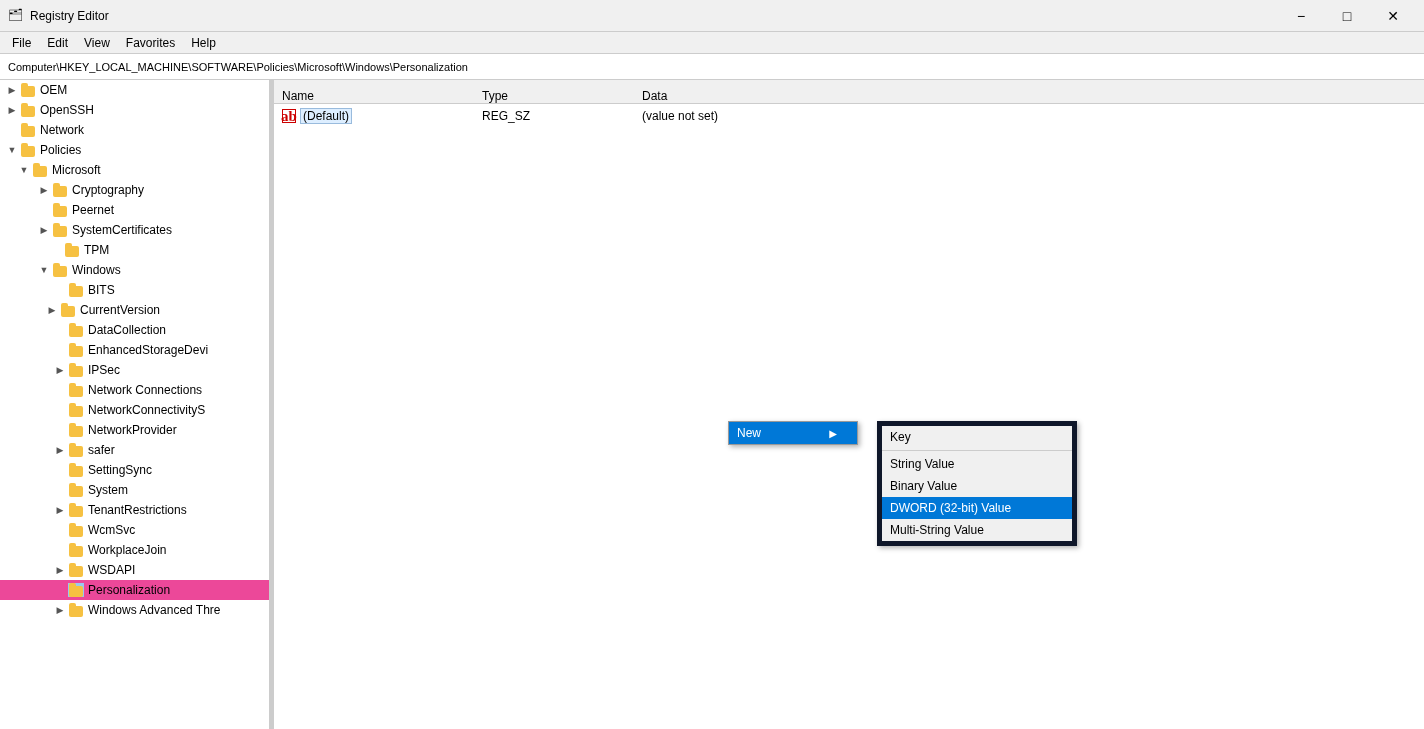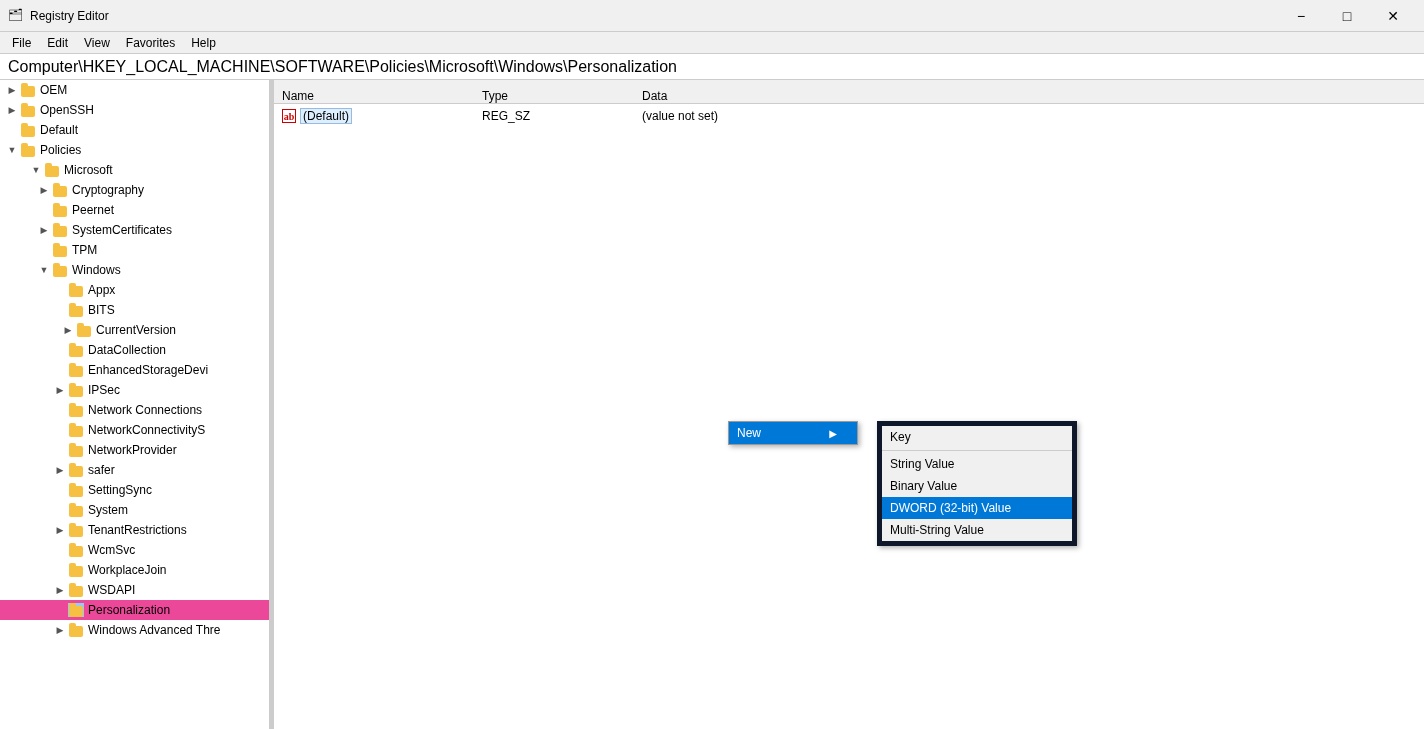--- a/index.html
+++ b/index.html
@@ -46,21 +46,21 @@
       display: flex;
       align-items: center;
       background: #fff;
       border-bottom: 1px solid #ccc;
       padding: 0 4px;
       font-size: 12px;
     }
     .address-bar-path {
       flex: 1;
       padding: 2px 4px;
-      font-size: 16px;
+      font-size: 11px;
       color: #000;
     }
 
     
     .main-layout {
       display: flex;
       height: calc(100vh - 80px);
       overflow: hidden;
     }
 
@@ -156,21 +156,21 @@
       cursor: pointer;
     }
     .table-row .cell-name { width: 200px; padding: 0 4px; display: flex; align-items: center; }
     .table-row .cell-type { width: 160px; padding: 0 4px; }
     .table-row .cell-data { flex: 1; padding: 0 4px; }
 
     .reg-icon {
       width: 14px; height: 14px;
       margin-right: 4px;
       display: inline-flex; align-items: center; justify-content: center;
-      font-size: 10px; font-weight: bold;
+      font-size: 15px; font-weight: bold;
       color: #cc0000;
       border: 1px solid #cc0000;
       font-family: serif;
       flex-shrink: 0;
     }
 
     .default-highlight {
       background: #ddeeff;
       border: 1px solid #99bbdd;
       padding: 0 2px;
@@ -274,30 +274,30 @@
 
     <div class="tree-item" style="padding-left:4px">
       <span class="tree-toggle collapsed"></span>
       <span class="folder-icon"></span>
       <span class="tree-label">OpenSSH</span>
     </div>
 
     <div class="tree-item" style="padding-left:4px">
       <span class="tree-toggle empty"></span>
       <span class="folder-icon"></span>
-      <span class="tree-label">Default</span>
+      <span class="tree-label">Network</span>
     </div>
 
     <div class="tree-item" style="padding-left:4px">
       <span class="tree-toggle expanded"></span>
       <span class="folder-icon"></span>
       <span class="tree-label">Policies</span>
     </div>
 
-    <div class="tree-item" style="padding-left:28px">
+    <div class="tree-item" style="padding-left:16px">
       <span class="tree-toggle expanded"></span>
       <span class="folder-icon"></span>
       <span class="tree-label">Microsoft</span>
     </div>
 
     <div class="tree-item" style="padding-left:36px">
       <span class="tree-toggle collapsed"></span>
       <span class="folder-icon"></span>
       <span class="tree-label">Cryptography</span>
     </div>
@@ -307,45 +307,40 @@
       <span class="folder-icon"></span>
       <span class="tree-label">Peernet</span>
     </div>
 
     <div class="tree-item" style="padding-left:36px">
       <span class="tree-toggle collapsed"></span>
       <span class="folder-icon"></span>
       <span class="tree-label">SystemCertificates</span>
     </div>
 
-    <div class="tree-item" style="padding-left:36px">
+    <div class="tree-item" style="padding-left:48px">
       <span class="tree-toggle empty"></span>
       <span class="folder-icon"></span>
       <span class="tree-label">TPM</span>
     </div>
 
     <div class="tree-item" style="padding-left:36px">
       <span class="tree-toggle expanded"></span>
       <span class="folder-icon"></span>
       <span class="tree-label">Windows</span>
     </div>
 
-    <div class="tree-item" style="padding-left:52px">
-      <span class="tree-toggle empty"></span>
-      <span class="folder-icon"></span>
-      <span class="tree-label">Appx</span>
-    </div>
 
     <div class="tree-item" style="padding-left:52px">
       <span class="tree-toggle empty"></span>
       <span class="folder-icon"></span>
       <span class="tree-label">BITS</span>
     </div>
 
-    <div class="tree-item" style="padding-left:60px">
+    <div class="tree-item" style="padding-left:44px">
       <span class="tree-toggle collapsed"></span>
       <span class="folder-icon"></span>
       <span class="tree-label">CurrentVersion</span>
     </div>
 
     <div class="tree-item" style="padding-left:52px">
       <span class="tree-toggle empty"></span>
       <span class="folder-icon"></span>
       <span class="tree-label">DataCollection</span>
     </div>

